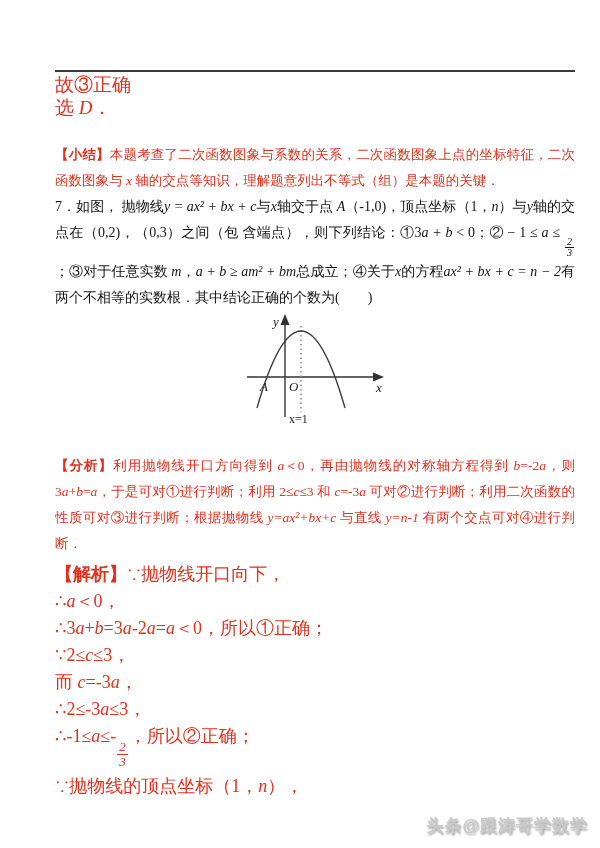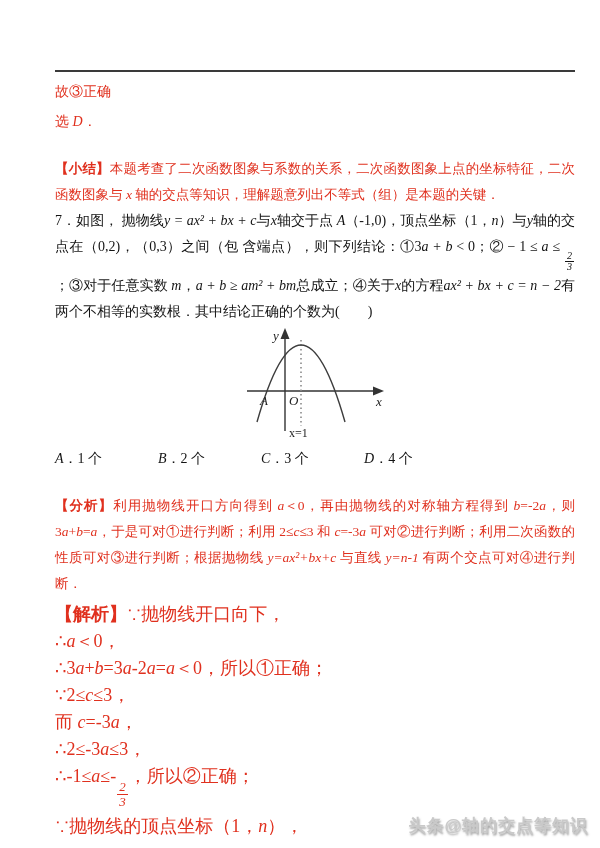--- a/index.html
+++ b/index.html
@@ -12,21 +12,21 @@
     color:#1b1b1b;
     overflow:hidden;
   }
   .content { padding:0 25px 0 55px; }
   .rule { margin-top:70px; border-top:2px solid #3a3a3a; width:100%; }
 
   .red  { color:#e0301e; }
   .lbl  { font-weight:bold; color:#e0301e; }
   .m    { font-style:italic; font-family:"Liberation Serif","DejaVu Serif",serif; }
 
-  .line  { margin-top:9px; line-height:21px; font-size:14px; }
+  .line  { margin-top:2px; line-height:21px; font-size:19px; }
   .para  { margin-top:24px; line-height:26px; font-size:13.5px; text-align:justify; }
   .qpara { margin-top:0; line-height:26px; font-size:14px; text-align:justify; color:#141414; }
 
   .figure-wrap { margin-top:2px; text-align:center; }
   .figure-wrap svg { display:inline-block; }
   svg text { font-size:13px; fill:#222; font-family:"Liberation Serif","DejaVu Serif",serif; }
   svg text.it { font-style:italic; }
 
   .options { margin-top:6px; font-size:14px; line-height:20px; color:#141414; }
   .options .opt { display:inline-block; width:103px; }
@@ -78,32 +78,31 @@
         <path d="M18,95 Q62,-59 106,95" fill="none" stroke="#3d3d3d" stroke-width="1.4"></path>
 
         <text class="it" x="34" y="13">y</text>
         <text class="it" x="137" y="79">x</text>
         <text class="it" x="50" y="78">O</text>
         <text class="it" x="21" y="78">A</text>
         <text x="50" y="110" style="font-size:12px">x=1</text>
       </svg>
     </div>
 
-    <p class="options"><span class="opt"><span class="m">A</span><span>．1 个</span></span><span class="opt"><span class="m">B</span><span>．2 个</span></span><span class="opt"><span class="m">C</span><span>．3 个</span></span><span class="opt"><span class="m">D</span><span>．4 个</span></span></p>
 
     <p class="para red"><span class="lbl">【分析】</span><span><span>利用抛物线开口方向得到 </span><span class="m">a</span><span>＜0，再由抛物线的对称轴方程得到 </span><span class="m">b</span><span>=-2</span><span class="m">a</span><span>，则 3</span><span class="m">a</span><span>+</span><span class="m">b</span><span>=</span><span class="m">a</span><span>，于是可对①进行判断；利用 2≤</span><span class="m">c</span><span>≤3 和 </span><span class="m">c</span><span>=-3</span><span class="m">a</span><span> 可对②进行判断；利用二次函数的性质可对③进行判断；根据抛物线 </span><span class="m">y=ax²+bx+c</span><span> 与直线 </span><span class="m">y=n-1</span><span> 有两个交点可对④进行判断．</span></span></p>
 
     <p class="sline"><span class="lbl">【解析】</span><span><span>∵抛物线开口向下，</span></span></p>
     <p class="sline"><span>∴</span><span class="m">a</span><span>＜0，</span></p>
     <p class="sline"><span>∴3</span><span class="m">a</span><span>+</span><span class="m">b</span><span>=3</span><span class="m">a</span><span>-2</span><span class="m">a</span><span>=</span><span class="m">a</span><span>＜0，所以①正确；</span></p>
     <p class="sline"><span>∵2≤</span><span class="m">c</span><span>≤3，</span></p>
     <p class="sline"><span>而 </span><span class="m">c</span><span>=-3</span><span class="m">a</span><span>，</span></p>
     <p class="sline"><span>∴2≤-3</span><span class="m">a</span><span>≤3，</span></p>
     <p class="sline"><span>∴-1≤</span><span class="m">a</span><span>≤-</span><span class="frac">
           <span class="fn">2</span>
           <span class="fd">3</span>
         </span><span>，所以②正确；</span></p>
     <p class="sline"><span>∵抛物线的顶点坐标（1，</span><span class="m">n</span><span>），</span></p>
 
   </div>
 
-  <div class="watermark">头条@轴的交点等知识</div>
+  <div class="watermark">头条@跟涛哥学数学</div>
 </div>
 
 </body></html>

